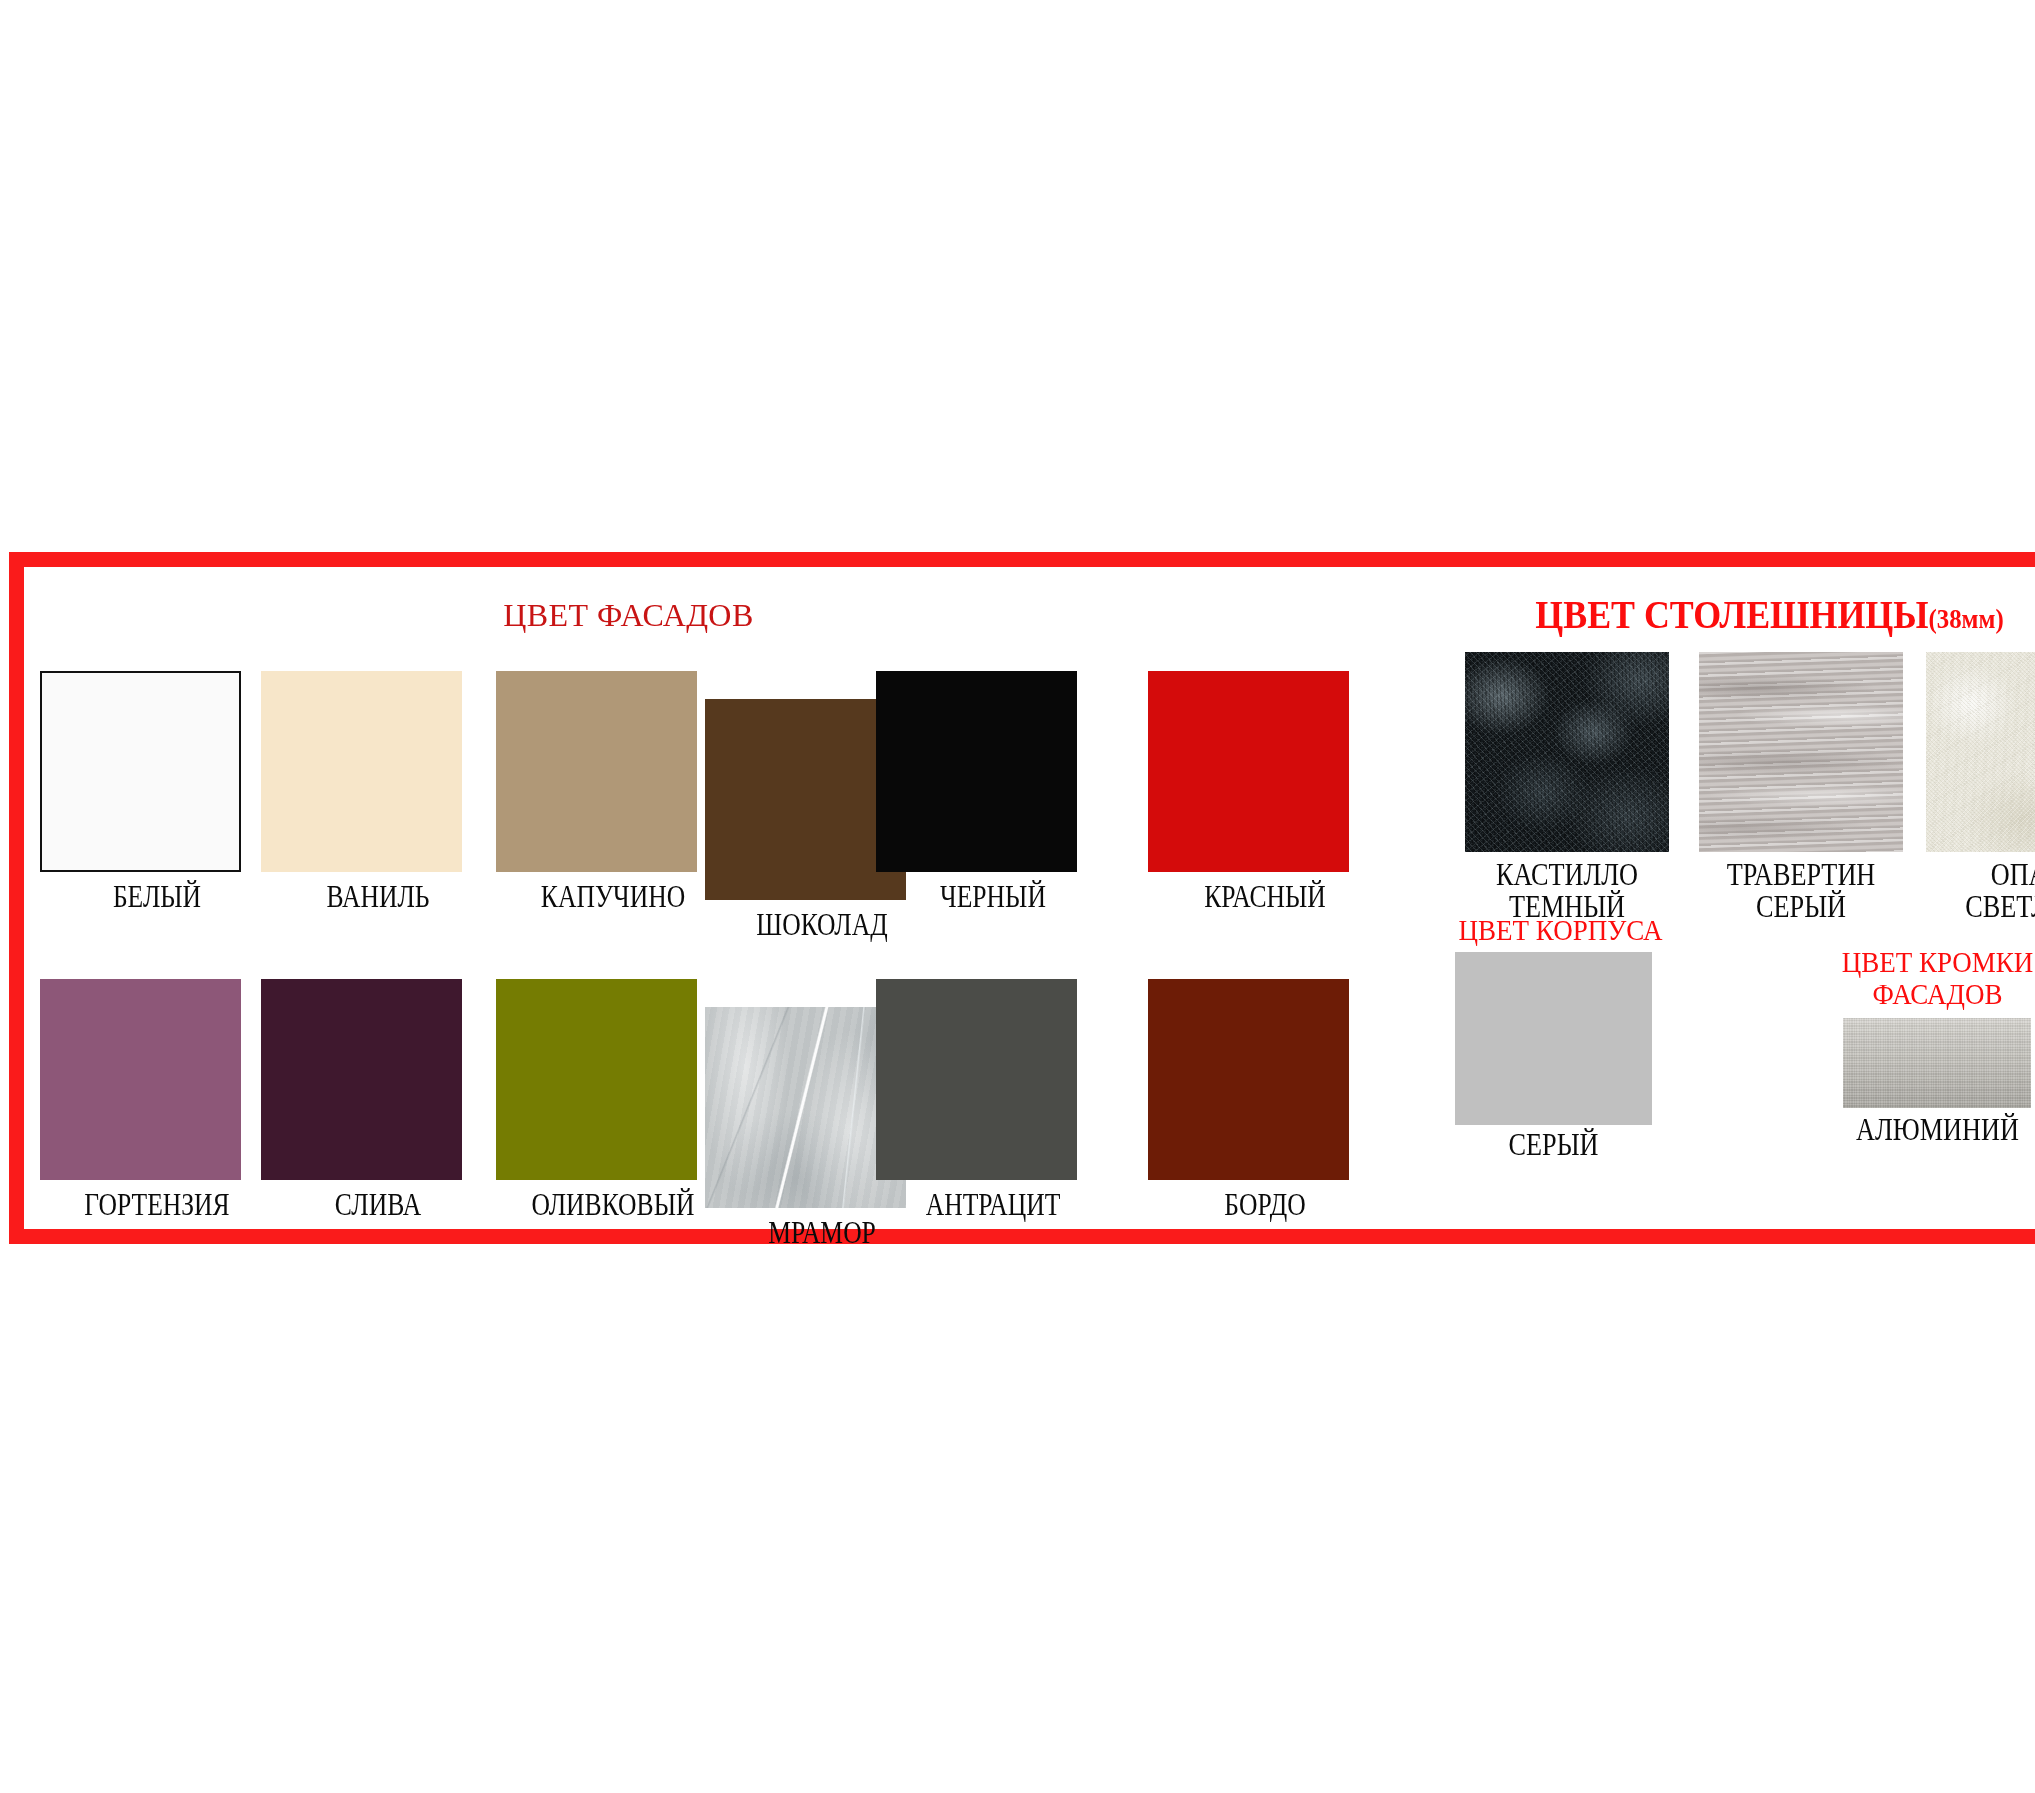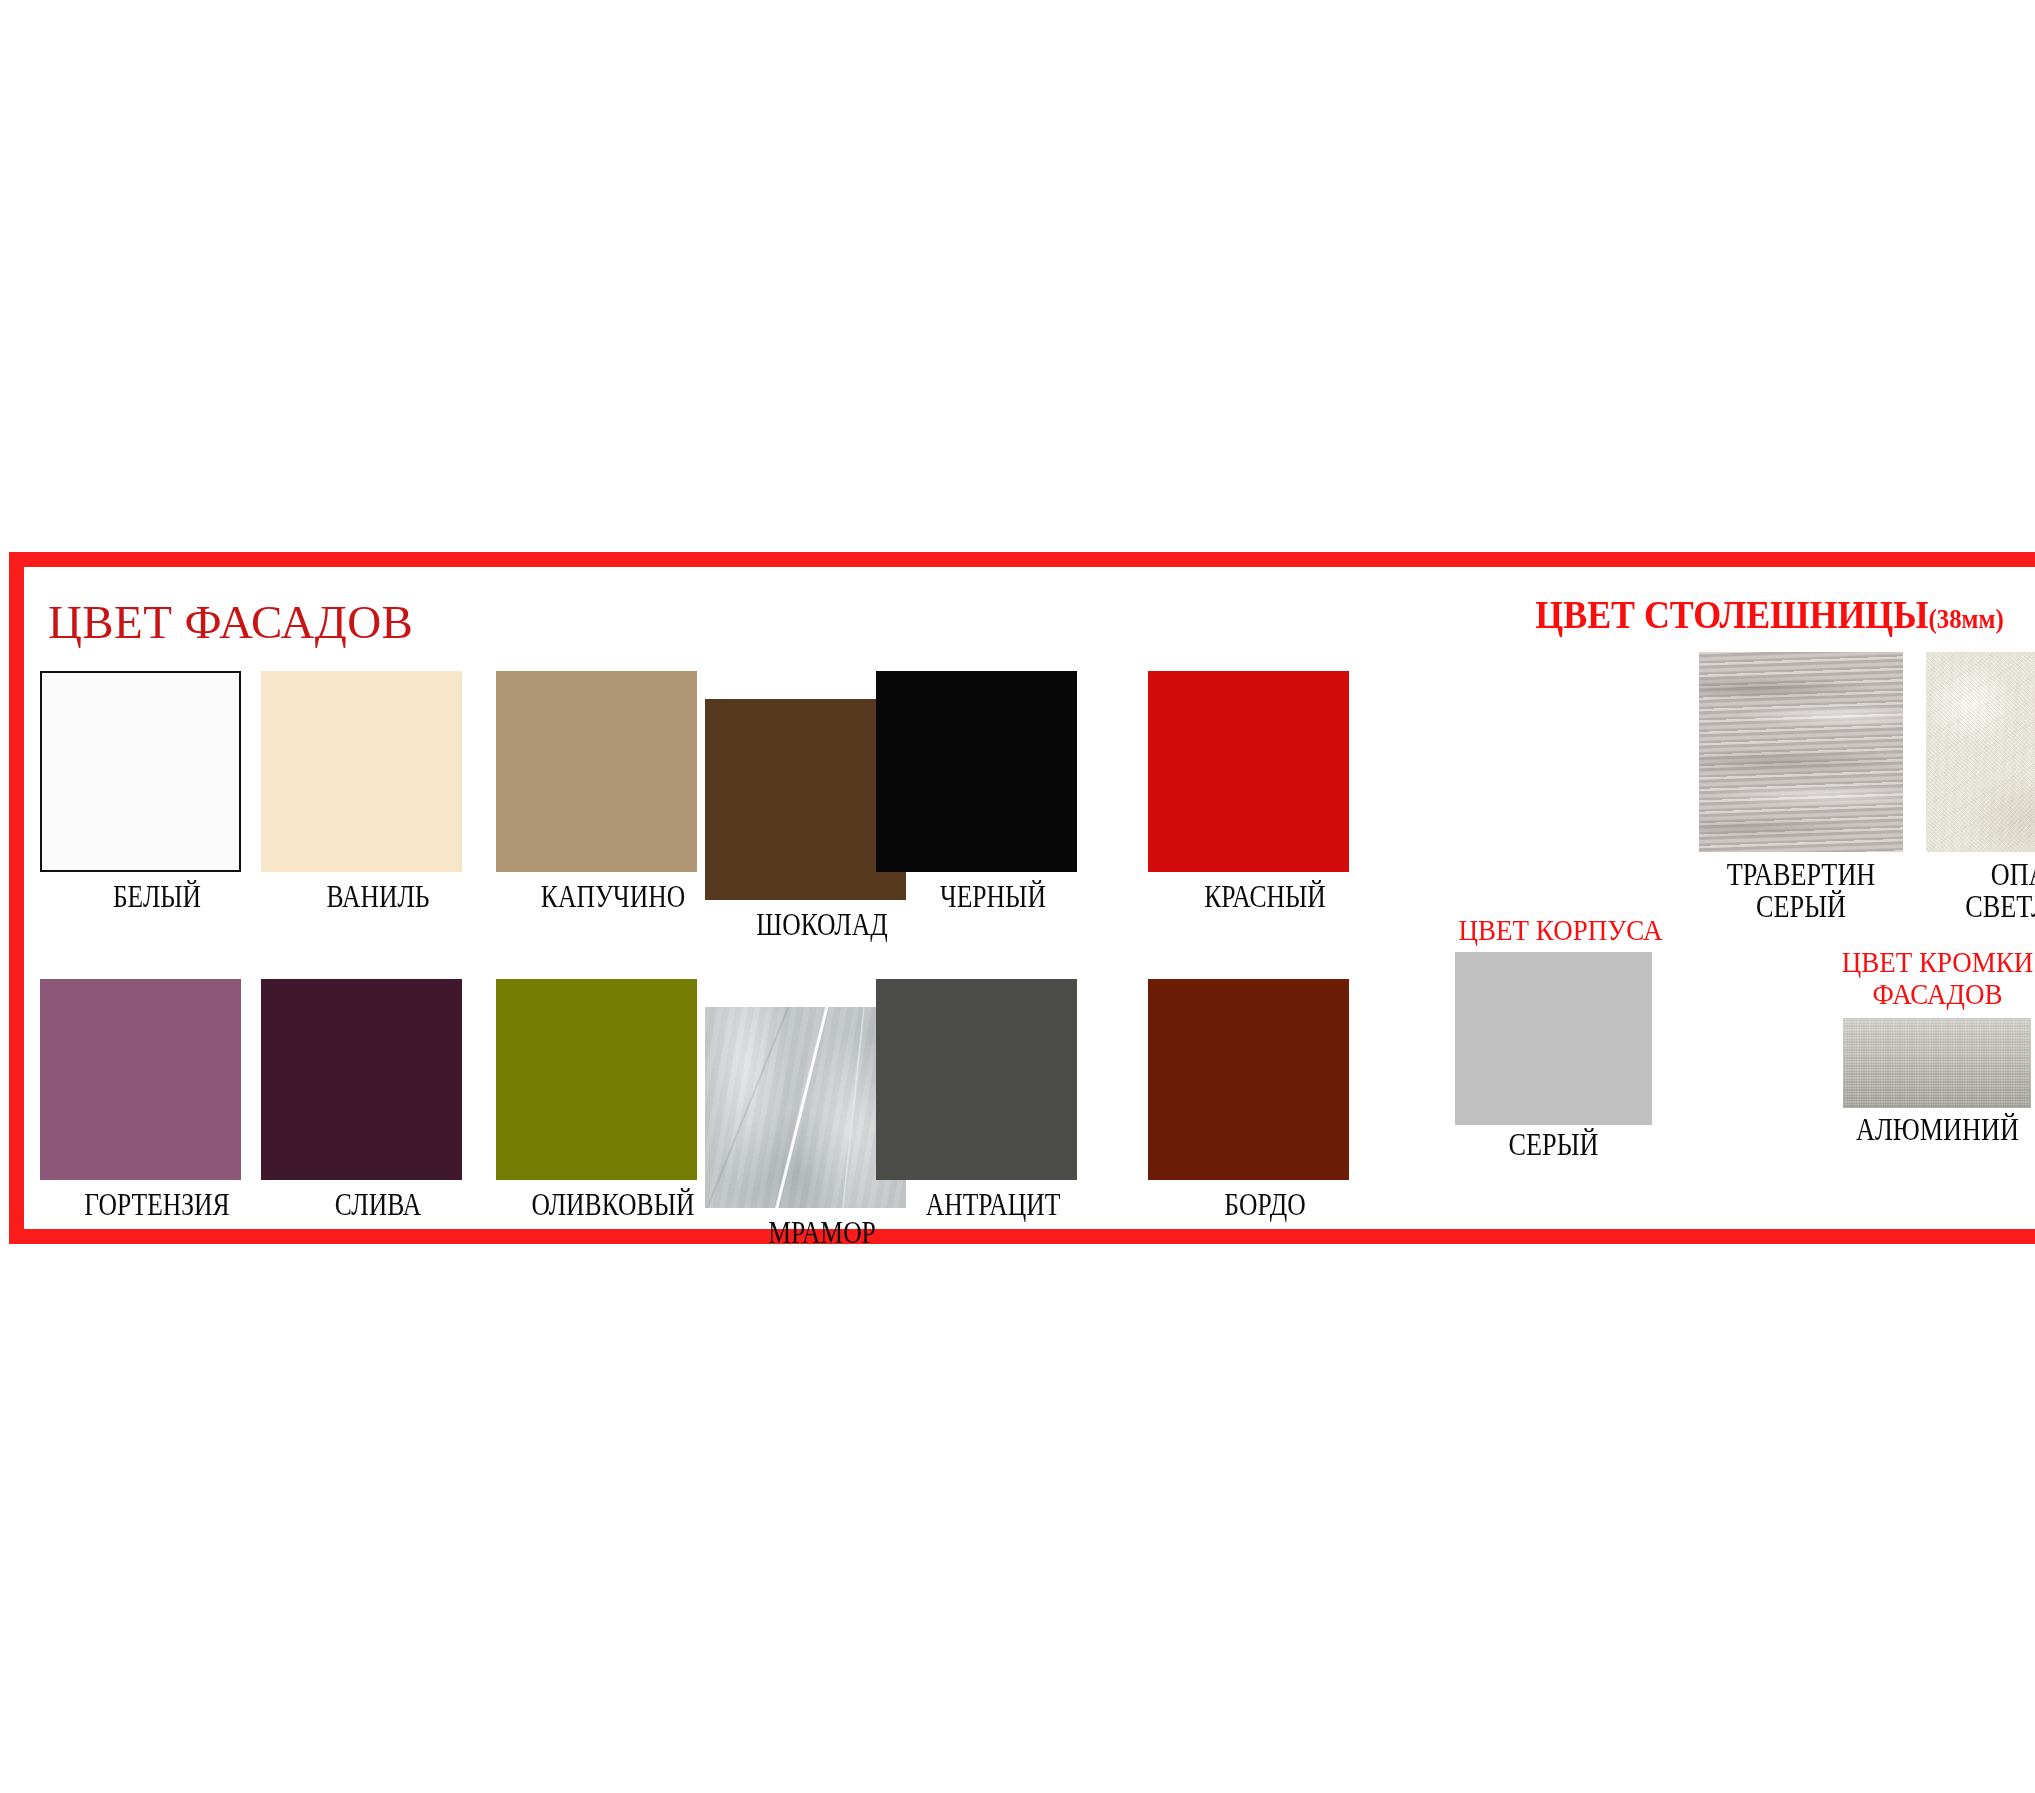--- a/index.html
+++ b/index.html
@@ -33,26 +33,26 @@
     left: 0px;
     top: 0px;
     width: 1356px;
     height: 661px;
   }
   #facades-title {
     position: absolute;
     left: 0;
     top: 32px;
     width: 1209px;
+    text-align: center;
     color: #c81414;
-    font-size: 47px;
+    font-size: 32px;
     letter-spacing: 0.4px;
     line-height: 1;
     white-space: nowrap;
-    margin-left: 24px;
   }
 
   .fac-grid {
     position: absolute;
     left: 15.5px;
     width: 1335px;
   }
   .fac-row-1 { top: 104px; }
   .fac-row-2 { top: 412px; }
 
@@ -377,20 +377,27 @@
         <div class="fac-sw" id="sw-bordo" style="background: rgb(109, 28, 6);"></div>
         <div class="fac-label">БОРДО</div>
       </div>
     </div>
   </div>
 
   <div id="tops-panel">
 
     <div id="tops-title" style="color: rgb(252, 13, 13);"><span>ЦВЕТ СТОЛЕШНИЦЫ</span><span class="mm">(38мм)</span></div>
 
+    <div class="top-cell t0">
+      <div class="top-sw tex tex-castillo">
+        <div class="ov ov1"></div>
+        <div class="ov ov2"></div>
+      </div>
+      <div class="top-label"><span>КАСТИЛЛО</span><br><span>ТЕМНЫЙ</span></div>
+    </div>
 
     <div class="top-cell t1">
       <div class="top-sw tex tex-travertine">
         <div class="ov ov1"></div>
         <div class="ov ov2"></div>
       </div>
       <div class="top-label"><span>ТРАВЕРТИН</span><br><span>СЕРЫЙ</span></div>
     </div>
 
     <div class="top-cell t2">

